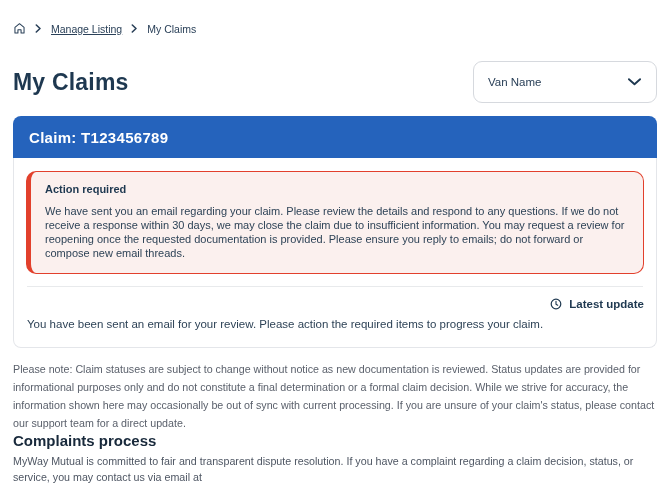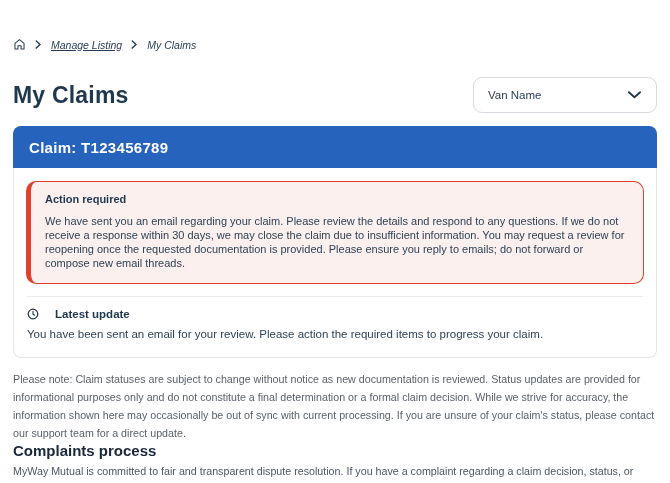--- a/index.html
+++ b/index.html
@@ -6,40 +6,40 @@
   html,body { background:#ffffff; }
   body {
     width:670px; height:483px; overflow:hidden;
     font-family:"Liberation Sans", sans-serif;
     color:var(--heading-navy);
   }
   .page { padding:0 13px; }
 
   
   .breadcrumb {
-    margin-top:38px;
+    margin-top:22px;
     display:flex; align-items:center; gap:9px;
-    font-size:10.5px; font-weight:500; color:#2A4058;font-style:italic;
+    font-size:10.5px; font-weight:500; color:#2A4058;
   }
   .bc-home { display:inline-flex; color:#2A4058; cursor:pointer; }
   .bc-sep { display:inline-flex; color:#2A4058; }
   .bc-link { color:#2A4058; text-decoration:underline; cursor:pointer; }
   .bc-current { color:#2A4058; }
 
   
   .header-row {
     margin-top:26px;
     display:flex; align-items:center; justify-content:space-between;
   }
   h1.page-title {
     font-size:23px; font-weight:800; letter-spacing:0.2px;
     color:var(--heading-navy);
   }
   .dropdown {
-    width:184px; height:36px;
+    width:184px; height:42px;
     border:1px solid #D6D9DE; border-radius:9px;
     background:#fff;
     display:flex; align-items:center; justify-content:space-between;
     padding:0 15px 0 14px;
     font-size:11.5px; font-weight:500; color:#2A4058;
     cursor:pointer;
   }
   .dropdown .chev { display:inline-flex; color:#1E3850; }
 
   
@@ -70,23 +70,24 @@
     margin-bottom:9px;
   }
   .alert-body {
     font-size:11px; line-height:14px; color:var(--body-slate);
   }
   .divider {
     border:none; height:1px; background:#E8EAEC;
     margin:12px 1px 11px;
   }
   .update-head {
-    display:flex; align-items:center; gap:16px;
+    display:flex; align-items:center; gap:7px;
     font-size:11.5px; font-weight:700; color:var(--heading-navy);
     padding-left:1px;
+    justify-content:flex-end;
   }
   .clock { display:inline-flex; color:var(--heading-navy); }
   .update-body {
     margin-top:7px; padding-left:1px;
     font-size:11.5px; line-height:15px; color:var(--body-slate);
   }
 
   
   .note {
     margin-top:12px;

